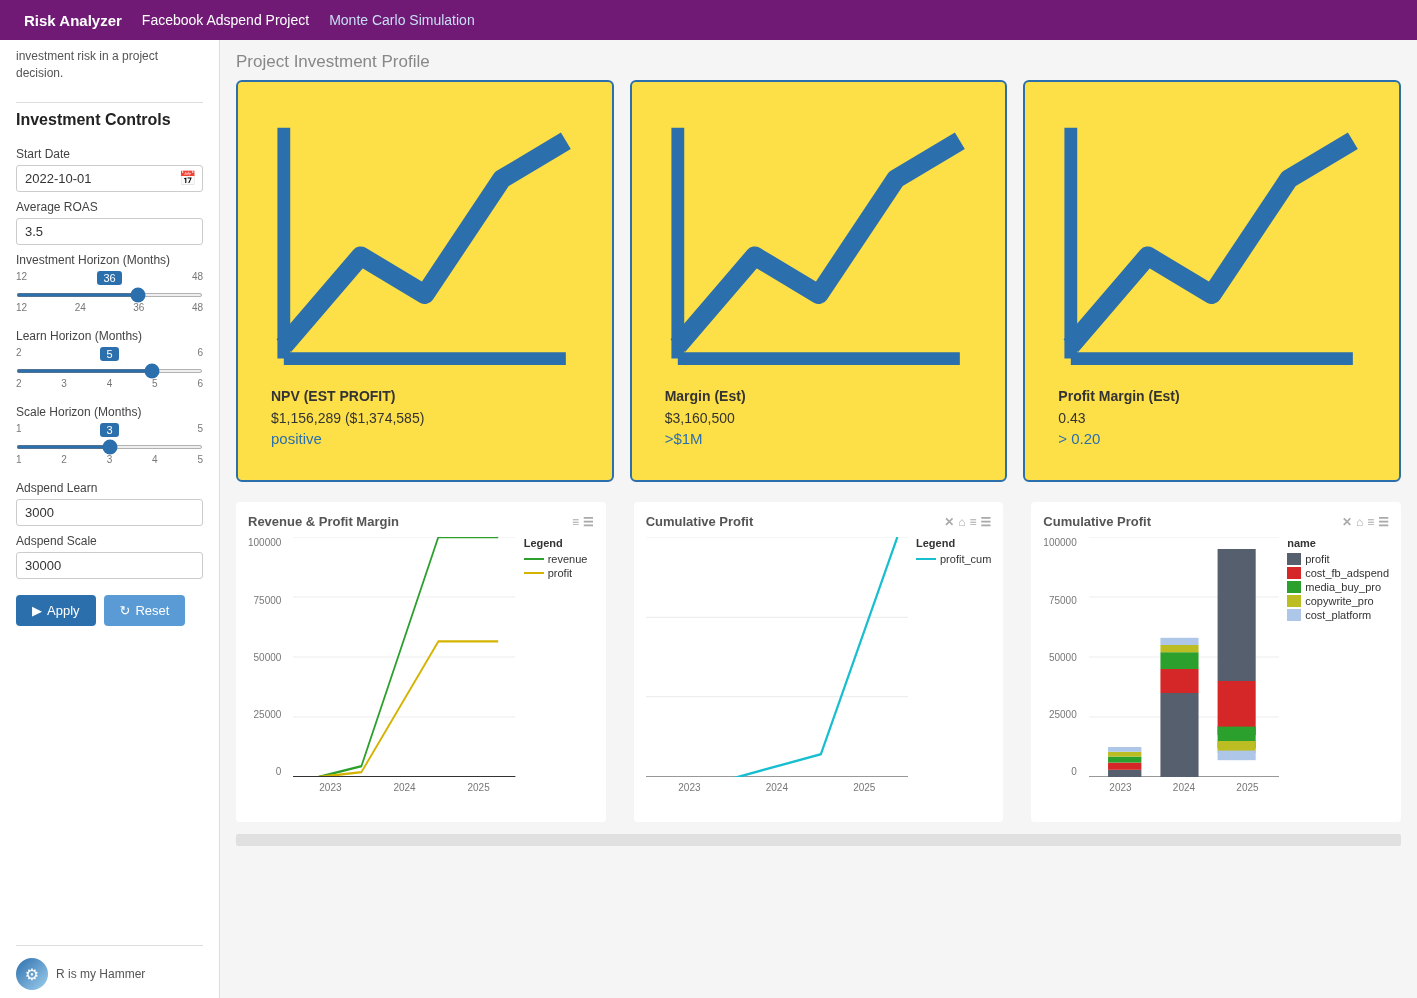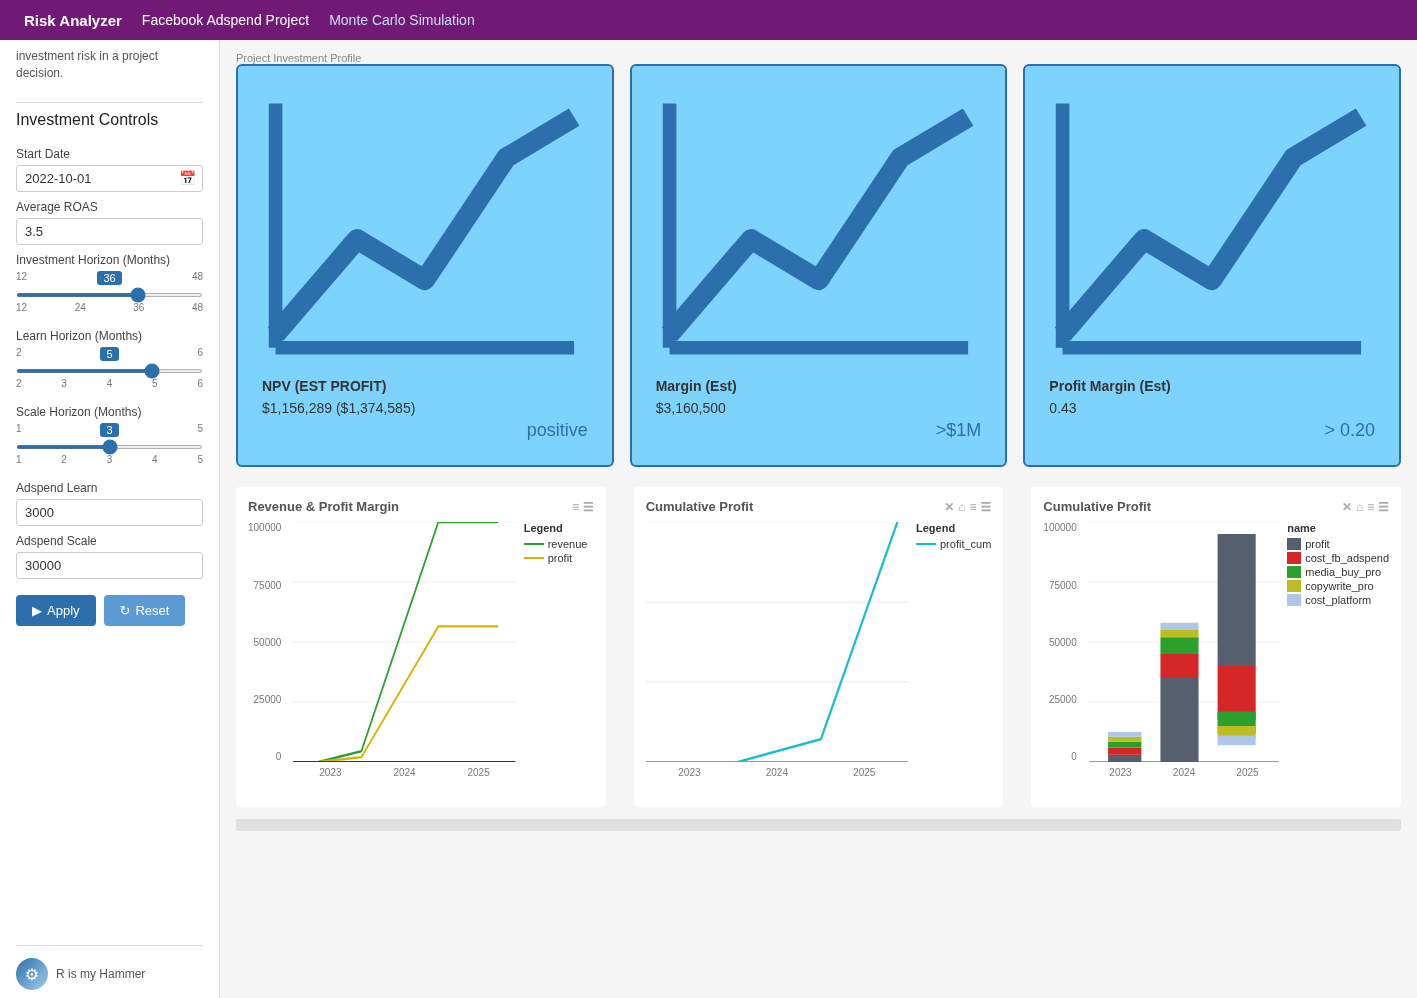--- a/index.html
+++ b/index.html
@@ -29,21 +29,21 @@
       border-right: 1px solid #ddd;
       display: flex;
       flex-direction: column;
       overflow-y: auto;
       padding: 8px 16px;
       flex-shrink: 0;
     }
     .sidebar-desc { font-size: 12px; color: #555; margin-bottom: 12px; line-height: 1.4; }
     .sidebar-divider { border: none; border-top: 1px solid #ddd; margin: 8px 0; }
 
-    .section-title { font-size: 16px; font-weight: normal; color: #222; margin-bottom: 10px; }
+    .section-title { font-size: 16px; font-weight: bold; color: #222; margin-bottom: 10px; }
     .field-label { font-size: 12px; color: #444; margin-bottom: 4px; margin-top: 8px; }
     .field-input {
       width: 100%;
       border: 1px solid #ccc;
       border-radius: 3px;
       padding: 5px 8px;
       font-size: 13px;
       color: #333;
     }
     .field-input-with-icon {
@@ -129,55 +129,55 @@
     .footer-text { font-size: 12px; color: #555; }
 
     
     .main-content {
       flex: 1;
       overflow-y: auto;
       background: #f5f5f5;
       padding: 12px 16px;
     }
 
-    .project-profile-label { font-size: 11px; color: #888; }
+    .project-profile-label { font-size: 17px; color: #888; margin-bottom: 8px; }
 
     
     .tabs { display: flex; border-bottom: 1px solid #ddd; margin-bottom: 16px; background: white; }
     .tab {
       padding: 10px 18px;
       cursor: pointer;
       font-size: 13px;
       color: #555;
       border-bottom: 3px solid transparent;
     }
     .tab.active {
       color: #2c6fad;
       border-bottom-color: #2c6fad;
       font-weight: bold;
     }
 
     
     .kpi-row { display: flex; gap: 16px; margin-bottom: 20px; }
     .kpi-card {
       flex: 1;
-      background: #7dd3fc;
+      background: #fde047;
       border: 2px solid #2c6fad;
       border-radius: 6px;
-      padding: 24px;
+      padding: 33px;
       min-height: 160px;
     }
     .kpi-icon {
       font-size: 36px;
       color: #2c6fad;
       margin-bottom: 8px;
     }
     .kpi-title { font-size: 14px; font-weight: bold; color: #333; margin-bottom: 6px; }
     .kpi-value { font-size: 14px; color: #333; margin-bottom: 4px; }
-    .kpi-note { font-size: 18px; color: #2c6fad; text-align: right; }
+    .kpi-note { font-size: 15px; color: #2c6fad; }
 
     
     .charts-row { display: flex; gap: 28px; }
     .chart-card {
       flex: 1;
       background: white;
       border-radius: 4px;
       padding: 12px;
       min-height: 320px;
       position: relative;

